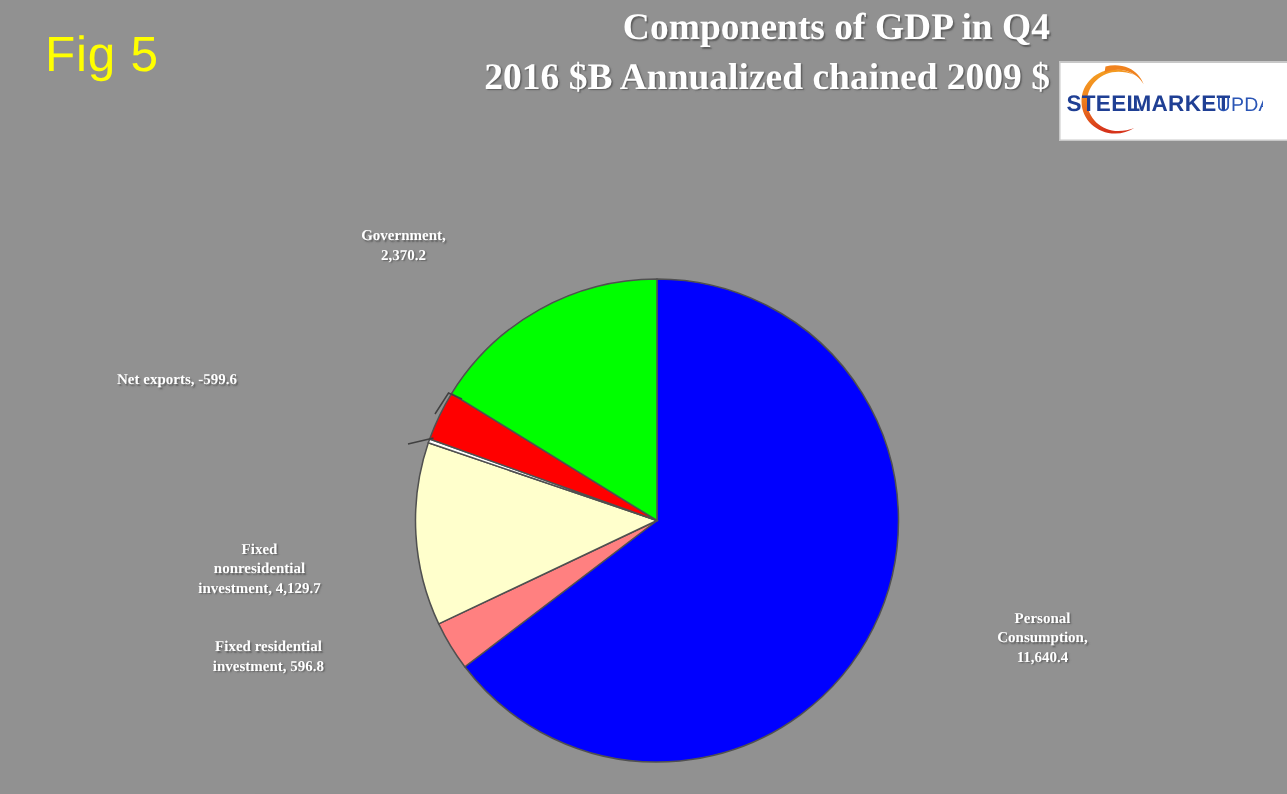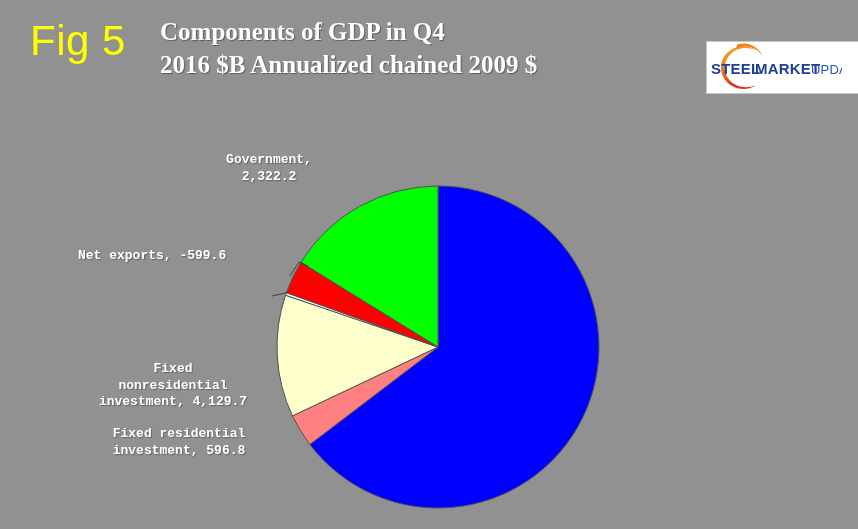--- a/index.html
+++ b/index.html
@@ -22,35 +22,35 @@
     height: 529px;
     background: #919191;
   }
 
   
   #fig-tag {
     position: absolute;
     left: 30px;
     top: 18px;
     font-family: "Liberation Sans", sans-serif;
-    font-size: 42px;
+    font-size: 33px;
     font-weight: 400;
     color: #ffff00;
     letter-spacing: 0.5px;
     line-height: 1.1;
     white-space: nowrap;
   }
 
   
   #title-block {
     position: absolute;
     left: 160px;
-    top: 15px;
+    top: 2px;
     width: 540px;
-    text-align: left;
+    text-align: right;
     font-family: "Liberation Serif", serif;
     font-weight: bold;
     font-size: 25px;
     color: #ffffff;
     line-height: 1.32;
     text-shadow: 1px 1px 1px rgba(80,80,80,0.8);
   }
   #title-block .tline { display: block; white-space: nowrap; }
 
   
@@ -72,23 +72,23 @@
     position: absolute;
     left: 0; top: 0;
     width: 858px;
     height: 529px;
     pointer-events: none;
   }
 
   
   .pie-label {
     position: absolute;
-    font-family: Liberation Mono, monospace;
+    font-family: Liberation Serif, serif;
     font-weight: bold;
-    font-size: 13px;
+    font-size: 10px;
     color: #ffffff;
     line-height: 1.28;
     text-shadow: 1px 1px 1px rgba(90,90,90,0.85);
     white-space: nowrap;
   }
   .pie-label.ta-right { text-align: left; }
   .pie-label.ta-center { text-align: center; }
 
   #label-government      { left: 178px; top: 152px; width: 182px; }
   #label-net-exports     { left: 78px;  top: 248px; width: 220px; }
@@ -153,33 +153,38 @@
     </g>
 
     <g>
       <polyline points="290,276 299,262 308,266" fill="none" stroke="#404040" stroke-width="1"></polyline>
       <polyline points="272,296 289,292" fill="none" stroke="#404040" stroke-width="1"></polyline>
     </g>
   </svg>
 
   <div class="pie-label ta-center" id="label-government">
     <div>Government,</div>
-    <div>2,322.2</div>
+    <div>2,370.2</div>
   </div>
 
   <div class="pie-label ta-right" id="label-net-exports">
     <div>Net exports, -599.6</div>
   </div>
 
 
   <div class="pie-label ta-center" id="label-fixed-nonres">
     <div>Fixed</div>
     <div>nonresidential</div>
     <div>investment, 4,129.7</div>
   </div>
 
   <div class="pie-label ta-center" id="label-fixed-res">
     <div>Fixed residential</div>
     <div>investment, 596.8</div>
   </div>
 
+  <div class="pie-label ta-center" id="label-personal">
+    <div>Personal</div>
+    <div>Consumption,</div>
+    <div>11,640.4</div>
+  </div>
 
 </div>
 
 </body></html>

